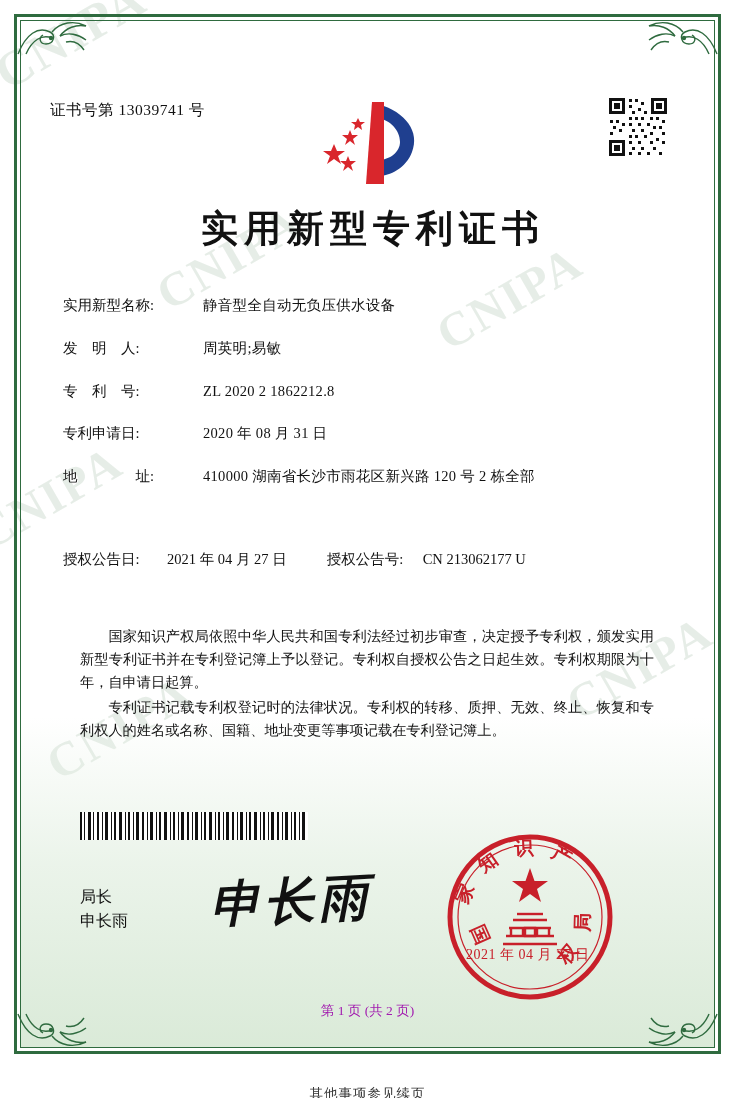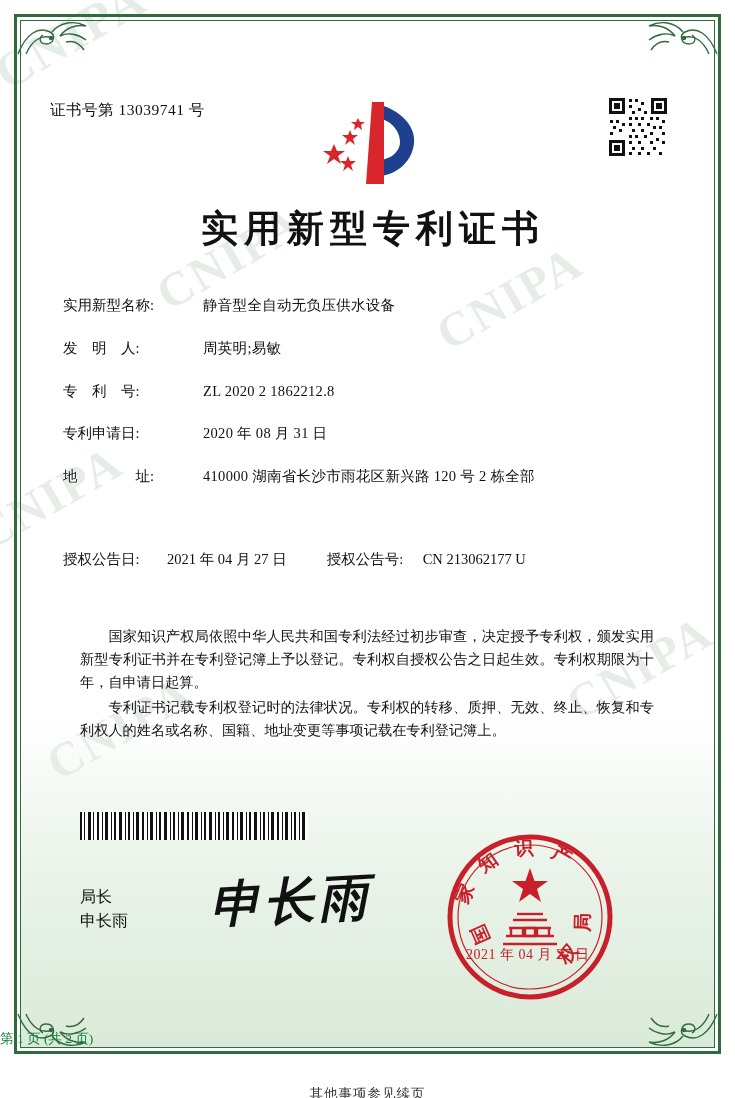--- a/index.html
+++ b/index.html
@@ -209,23 +209,23 @@
     color: #c8202a;
     letter-spacing: .5px;
     font-family: "Liberation Serif", serif;
   }
 
   
   .page-no {
     position: absolute;
     left: 0; right: 0;
     top: 1002px;
+    text-align: center;
     font-size: 13.5px;
-    color: #15803d;
-    margin-top: 28px;
+    color: #a21caf;
   }
   .footer-note {
     position: absolute;
     left: 0; right: 0;
     top: 1050px;
     text-align: center;
     font-size: 13.5px;
     color: #333;
     letter-spacing: 1px;
     margin-top: 35px;

